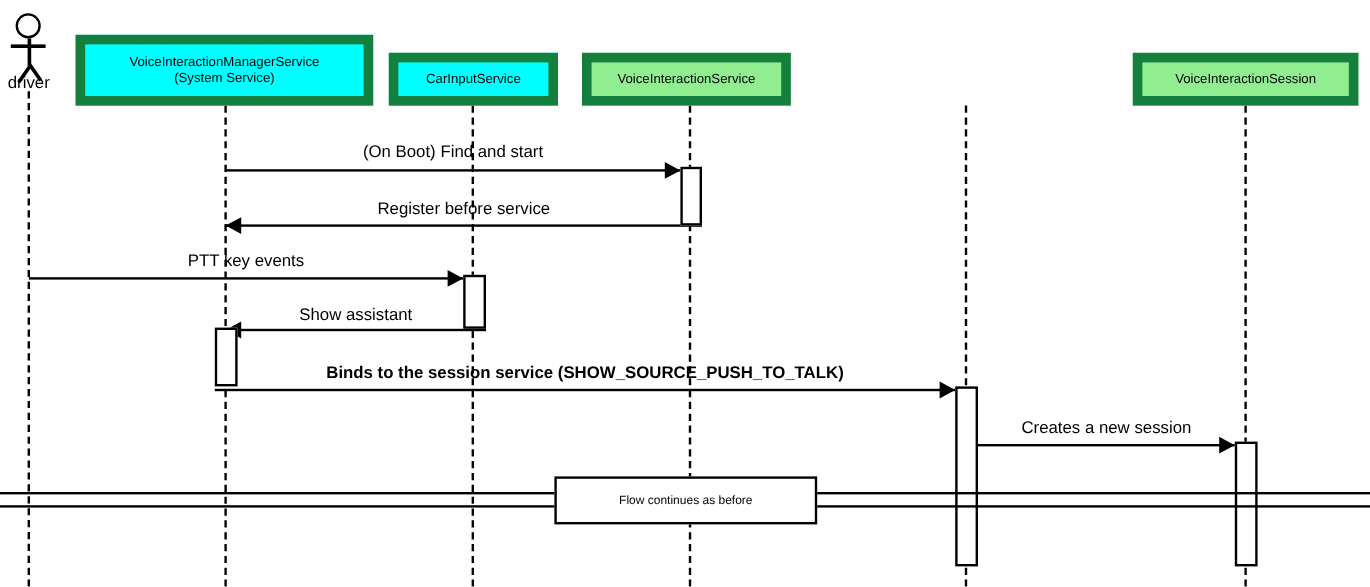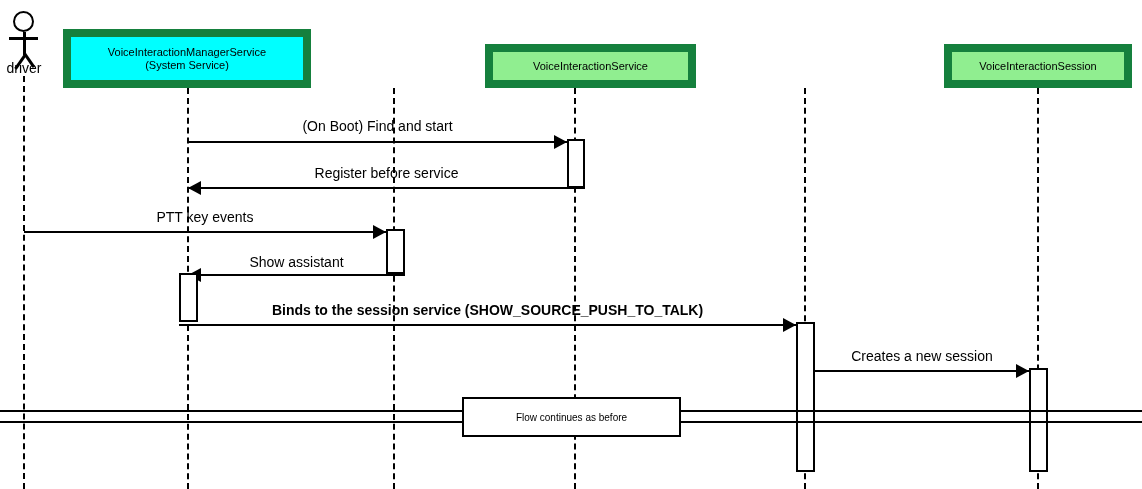--- a/index.html
+++ b/index.html
@@ -38,21 +38,24 @@
     <div class="actor-seg" style="left:23px;top:54px;width:2.5px;height:17px;transform:rotate(-35deg);"></div>
     <div class="actor-name" style="left:0px;top:60px;width:48px;">driver</div>
   </div>
 
   <div class="pbox" style="left:63px;top:29px;width:248px;height:59px;background:#00ffff;">
     <div>
       <div>VoiceInteractionManagerService</div>
       <div>(System Service)</div>
     </div>
   </div>
-  <div class="pbox" style="left:485px;top:44px;width:211px;height:44px;background:#90ee90;">
+  <div class="pbox" style="left:324px;top:44px;width:141px;height:44px;background:#00ffff;">
+    <span>CarInputService</span>
+  </div>
+  <div class="pbox" style="left:485px;top:44px;width:174px;height:44px;background:#90ee90;">
     <span>VoiceInteractionService</span>
   </div>
   <div class="pbox" style="left:944px;top:44px;width:188px;height:44px;background:#90ee90;">
     <span>VoiceInteractionSession</span>
   </div>
 
   <div>
     <div class="msglabel" style="left:188px;top:118px;width:379px;">(On Boot) Find and start</div>
     <div class="msgline" style="left:188px;top:141px;width:379px;"></div>
     <div class="arrowR" style="left:554px;top:135px;"></div>

